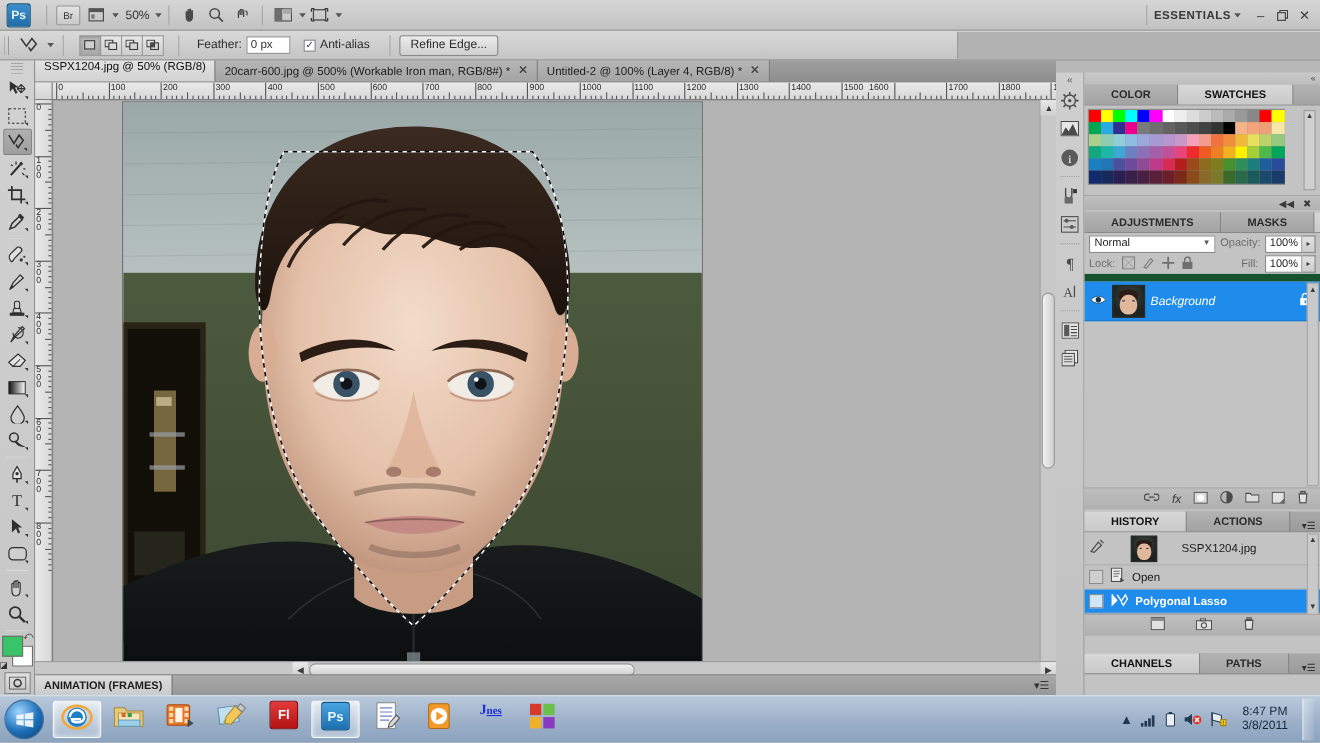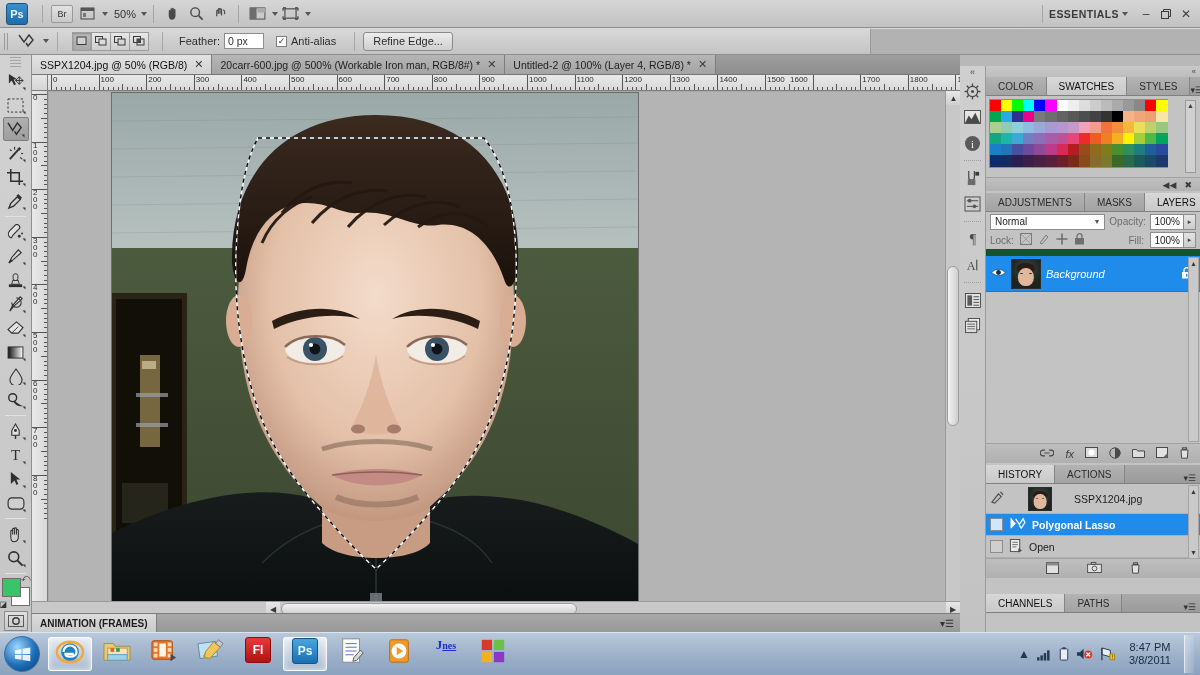--- a/index.html
+++ b/index.html
@@ -96,21 +96,21 @@
 
   
   .tabbar{
     position:absolute;left:32px;top:55px;width:928px;height:20px;
     background:linear-gradient(#9e9e9e,#8e8e8e);
     border-bottom:1px solid #767676;display:flex;align-items:flex-end;
   }
   .dtab{height:19px;padding:0 8px;display:flex;align-items:center;gap:7px;
     font-size:10.5px;color:#1e1e1e;background:linear-gradient(#b6b6b6,#a4a4a4);
     border-right:1px solid #7d7d7d;}
-  .dtab.active{background:linear-gradient(#e2e2e2,#d2d2d2);color:#101010;}
+  .dtab.active{background:linear-gradient(#e2e2e2,#d2d2d2);color:#101010;flex-direction:column;}
   .dtab .x{font-size:11px;color:#3a3a3a;line-height:1;}
 
   
   .docwin{position:absolute;left:32px;top:75px;width:928px;height:557px;background:#a9a9a9;}
   .rul-top{position:absolute;left:16px;top:0;width:912px;height:16px;
     background:linear-gradient(#e9e9e9,#d8d8d8);border-bottom:1px solid #7e7e7e;overflow:hidden;}
   .rul-left{position:absolute;left:0;top:16px;width:16px;height:525px;
     background:linear-gradient(90deg,#e9e9e9,#d8d8d8);border-right:1px solid #7e7e7e;overflow:hidden;}
   .rul-corner{position:absolute;left:0;top:0;width:16px;height:16px;
     background:linear-gradient(#e6e6e6,#d4d4d4);border-right:1px solid #7e7e7e;border-bottom:1px solid #7e7e7e;}
@@ -152,21 +152,21 @@
   .dkicon{width:24px;height:26px;margin:0 auto;display:flex;align-items:center;justify-content:center;color:#444;}
   .dkdiv{height:1px;margin:4px 4px;border-top:1px dotted #9d9d9d;}
 
   
   .panels{position:absolute;left:986px;top:66px;width:214px;height:566px;background:#c3c3c3;}
   .pnl-titlebar{height:11px;background:linear-gradient(#c9c9c9,#bdbdbd);
     display:flex;align-items:center;justify-content:flex-end;padding-right:4px;gap:5px;}
   .tinyico{font-size:8px;color:#4a4a4a;}
   .tabrow{height:19px;background:linear-gradient(#a9a9a9,#9b9b9b);display:flex;align-items:flex-end;
     border-bottom:1px solid #808080;}
-  .ptab{height:18px;padding:0 12px;display:flex;align-items:center;font-size:10px;font-weight:normal;
+  .ptab{height:18px;padding:0 24px;display:flex;align-items:center;font-size:10px;font-weight:bold;
     color:#2b2b2b;background:linear-gradient(#b3b3b3,#a3a3a3);border-right:1px solid #858585;}
   .ptab.active{background:linear-gradient(#d8d8d8,#c9c9c9);color:#111;}
   .pmenu{margin-left:auto;margin-right:4px;display:flex;align-items:center;gap:2px;color:#333;font-size:9px;}
 
   .swatchbox{background:#c3c3c3;padding:3px;height:81px;position:relative;}
   .swgrid{display:grid;grid-template-columns:repeat(16,11.1px);grid-auto-rows:11.1px;
     border:1px solid #8d8d8d;width:179px;background:#8d8d8d;gap:0px;}
   .sw{width:11.1px;height:11.1px;}
   .sw-scroll{position:absolute;right:4px;top:4px;width:11px;height:73px;background:#d0d0d0;border:1px solid #9a9a9a;}
   .sw-footer{height:14px;background:linear-gradient(#bfbfbf,#b2b2b2);display:flex;align-items:center;
@@ -1345,47 +1345,47 @@
           <span class="facewrap">
             <span class="facehair"></span>
               <span class="facehead"></span>
             <span class="faceeye" style="left:30%"></span>
               <span class="faceeye" style="right:30%"></span>
           </span>
         </span>
         <span>SSPX1204.jpg</span>
       </div>
 
-      <div class="histrow active">
-        <span class="hbox" style="background:#cfe6fb"></span>
-        <span>
-          <svg width="17" height="13" viewBox="0 0 18 14">
-              <path d="M2 1 l0 11 l5 -5" fill="#ffffff" stroke="#ffffff" stroke-width="1"></path>
-              <path d="M7 2 l4 6 l4 -6 l2 4 l-4 6 l-2 -3" fill="none" stroke="#ffffff" stroke-width="1.4"></path>
-            </svg>
-        </span>
-        <span>Polygonal Lasso</span>
-      </div>
-
       <div class="histrow">
         <span class="hbox"></span>
         <span>
           <svg width="14" height="14" viewBox="0 0 15 15">
               <rect x="1.5" y="0.5" width="10" height="13" fill="#ececec" stroke="#4a4a4a"></rect>
               <g stroke="#6a6a6a">
                 <line x1="3.5" y1="3.5" x2="9.5" y2="3.5"></line>
                 <line x1="3.5" y1="6" x2="9.5" y2="6"></line>
                 <line x1="3.5" y1="8.5" x2="8" y2="8.5"></line>
               </g>
               <path d="M10 10 l4 2.2 -4 2.2z" fill="#4a4a4a"></path>
             </svg>
         </span>
         <span>Open</span>
       </div>
 
+      <div class="histrow active">
+        <span class="hbox" style="background:#cfe6fb"></span>
+        <span>
+          <svg width="17" height="13" viewBox="0 0 18 14">
+              <path d="M2 1 l0 11 l5 -5" fill="#ffffff" stroke="#ffffff" stroke-width="1"></path>
+              <path d="M7 2 l4 6 l4 -6 l2 4 l-4 6 l-2 -3" fill="none" stroke="#ffffff" stroke-width="1.4"></path>
+            </svg>
+        </span>
+        <span>Polygonal Lasso</span>
+      </div>
+
       <div class="pnl-scroll" style="top:1px;height:74px">
         <div style="font-size:7px;color:#3a3a3a;text-align:center;line-height:11px">▲</div>
         <div style="font-size:7px;color:#3a3a3a;text-align:center;line-height:11px;position:absolute;bottom:0;width:100%">▼</div>
       </div>
     </div>
 
     <div class="pnl-footer" style="justify-content:center;gap:28px;padding-right:0">
       <span>
         <svg width="13" height="12" viewBox="0 0 13 12">
             <rect x="0.5" y="0.5" width="12" height="11" fill="#e0e0e0" stroke="#4a4a4a"></rect>

